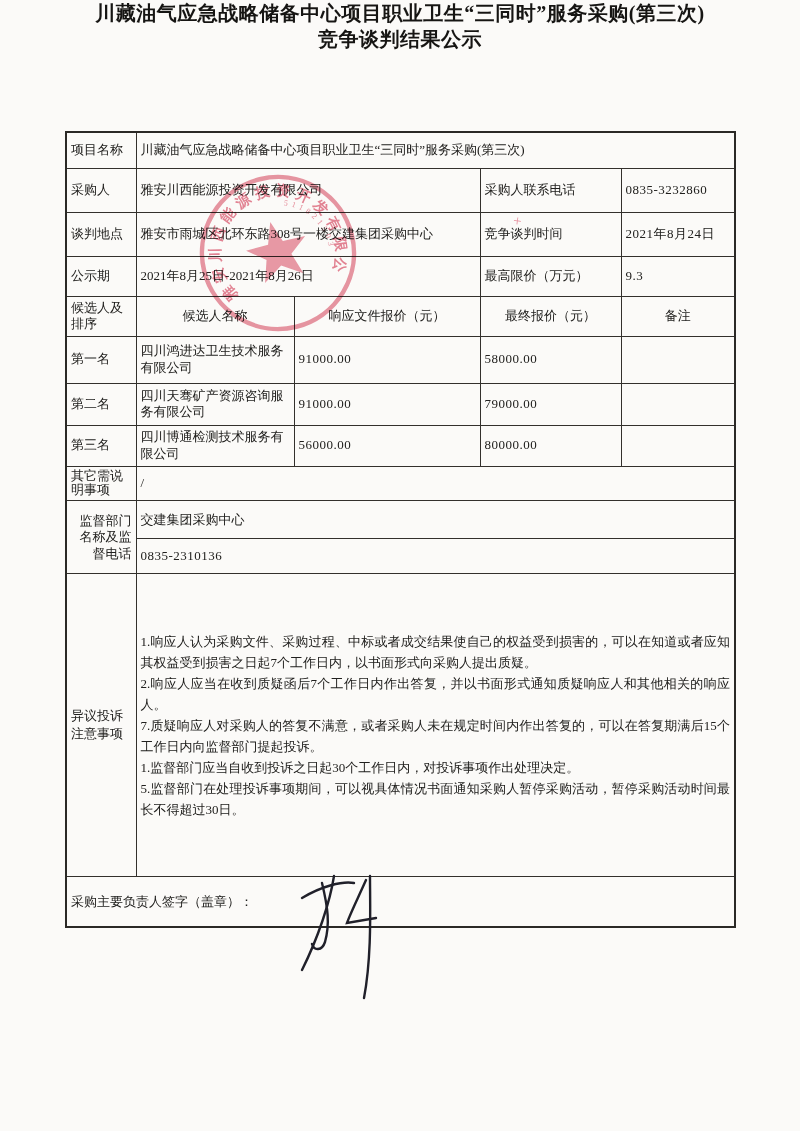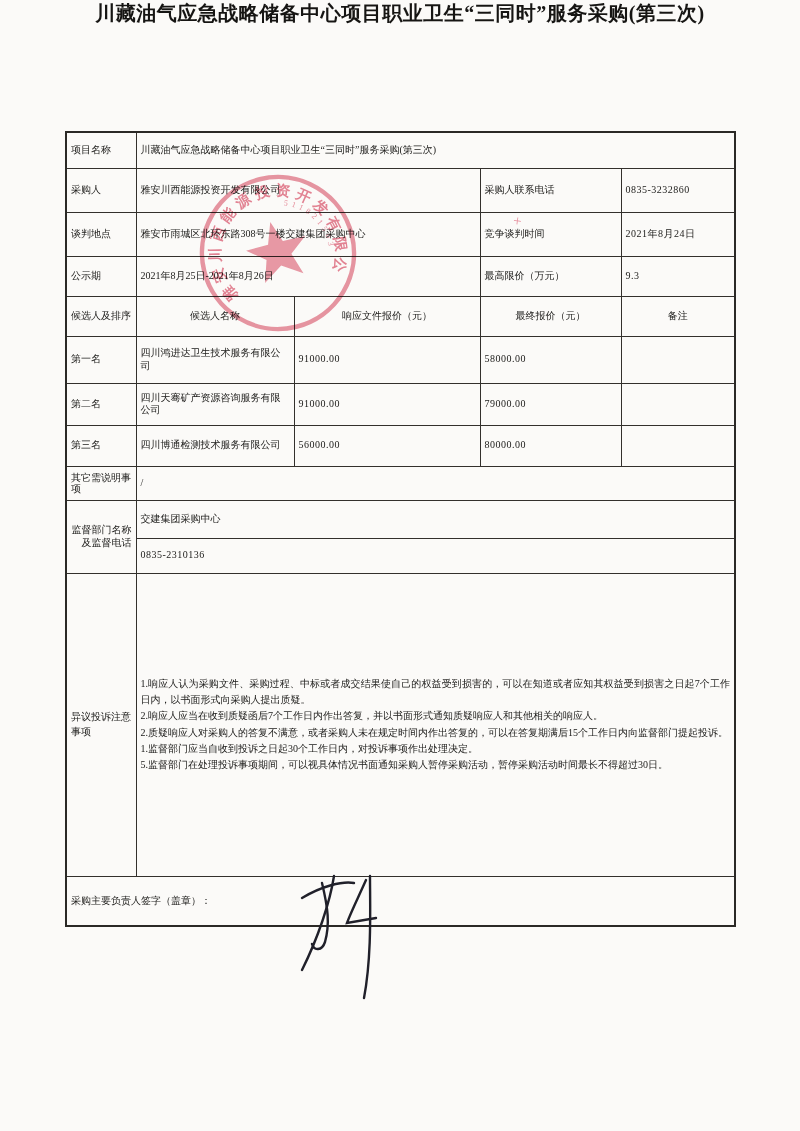--- a/index.html
+++ b/index.html
@@ -12,21 +12,21 @@
     overflow:hidden;
   }
   .doc-title {
     position:absolute; left:0; top:70; width:800px;
     text-align:center; font-weight:bold; font-size:20px;
     line-height:1.3; letter-spacing:0.5px; color:#161513;
   }
   table.main {
     position:absolute; left:65px; top:131px; width:669px;
     border-collapse:collapse; table-layout:fixed;
-    font-size:10px; color:#21201e;
+    font-size:13px; color:#21201e;
   }
   table.main td, table.main th {
     border:1.6px solid #33302c;
     font-weight:normal;
     vertical-align:middle;
     padding:2px 4px;
     line-height:1.25;
     overflow:hidden;
   }
   table.main { border:2px solid #2b2926; }
@@ -51,20 +51,21 @@
   .signature {
     position:absolute; left:292px; top:866px; width:110px; height:140px;
     pointer-events:none;
   }
 </style>
 </head>
 <body>
 
 <div class="doc-title">
   <div>川藏油气应急战略储备中心项目职业卫生“三同时”服务采购(第三次)</div>
+  <div>竞争谈判结果公示</div>
 </div>
 
 <table class="main">
   <colgroup>
     <col style="width:70px">
       <col style="width:158px">
       <col style="width:186px">
       <col style="width:141px">
       <col style="width:114px">
   </colgroup>
@@ -128,21 +129,21 @@
       <td class="ctr" colspan="4">交建集团采购中心</td>
     </tr>
     <tr style="height:35px">
       <td class="num" colspan="4">0835-2310136</td>
     </tr>
     <tr style="height:303px">
       <td class="lbl" style="line-height:1.45">异议投诉注意事项</td>
       <td class="notice-cell" colspan="4">
         <div class="pt">1.响应人认为采购文件、采购过程、中标或者成交结果使自己的权益受到损害的，可以在知道或者应知其权益受到损害之日起7个工作日内，以书面形式向采购人提出质疑。</div>
         <div class="pt">2.响应人应当在收到质疑函后7个工作日内作出答复，并以书面形式通知质疑响应人和其他相关的响应人。</div>
-        <div class="pt">2.质疑响应人对采购人的答复不满意，或者采购人未在规定时间内作出答复的，可以在答复期满后15个工作日内向监督部门提起投诉。</div>
+        <div class="pt">7.质疑响应人对采购人的答复不满意，或者采购人未在规定时间内作出答复的，可以在答复期满后15个工作日内向监督部门提起投诉。</div>
         <div class="pt">1.监督部门应当自收到投诉之日起30个工作日内，对投诉事项作出处理决定。</div>
         <div class="pt">5.监督部门在处理投诉事项期间，可以视具体情况书面通知采购人暂停采购活动，暂停采购活动时间最长不得超过30日。</div>
       </td>
     </tr>
     <tr style="height:50px">
       <td class="lbl" colspan="5" style="vertical-align:middle">采购主要负责人签字（盖章）：</td>
     </tr>
   </tbody>
 </table>
 

